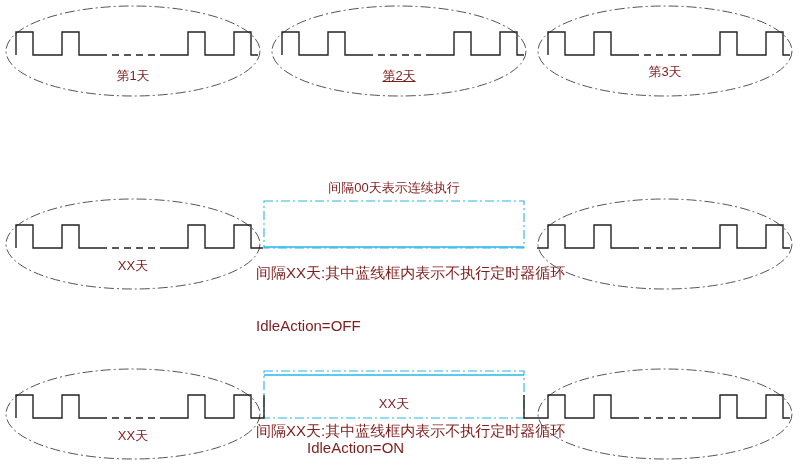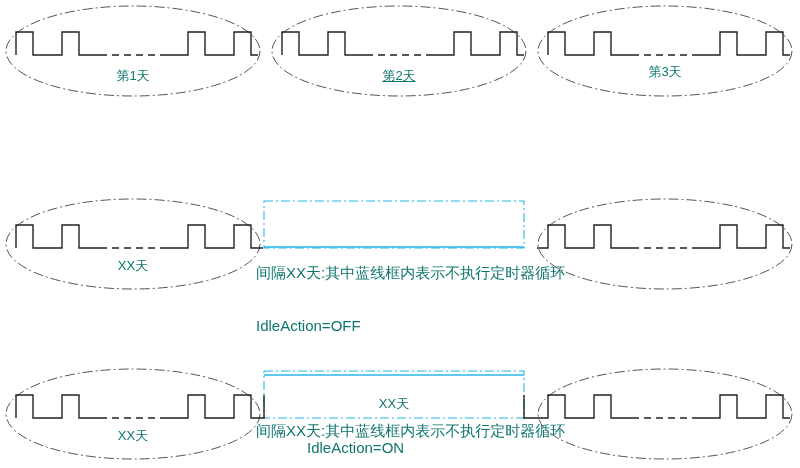--- a/index.html
+++ b/index.html
@@ -29,21 +29,21 @@
     top: 0;
     width: 800px;
     height: 468px;
     pointer-events: none;
   }
 
   .label {
     position: absolute;
     font-size: 13px;
     line-height: 15px;
-    color: #0f766e;
+    color: #7f1d1d;
     white-space: nowrap;
   }
   .label.small {
     font-size: 15px;
     line-height: 14px;
   }
   .center-label {
     text-align: center;
   }
 </style>
@@ -135,20 +135,21 @@
       <path class="hl-line" d="M264,375 L524,375"></path>
       <path class="pulse" d="M263,418 L264,418 L264,395"></path>
       <path class="pulse" d="M524,395 L524,418 L537,418"></path>
     </g>
   </svg>
 
   <div class="label center-label" style="left:93px; top:68px; width:80px;">第1天</div>
   <div class="label center-label" style="left:359px; top:68px; width:80px;text-decoration:underline;">第2天</div>
   <div class="label center-label" style="left:625px; top:64px; width:80px;">第3天</div>
 
+  <div class="label center-label" style="left:314px; top:180px; width:160px;">间隔00天表示连续执行</div>
   <div class="label center-label" style="left:93px; top:258px; width:80px;">XX天</div>
   <div class="label small" style="left:256px; top:266px;">间隔XX天:其中蓝线框内表示不执行定时器循环</div>
   <div class="label small" style="left:256px; top:283px;margin-top:36px;">IdleAction=OFF</div>
 
   <div class="label center-label" style="left:93px; top:428px; width:80px;">XX天</div>
   <div class="label center-label" style="left:344px; top:396px; width:100px;">XX天</div>
   <div class="label small" style="left:256px; top:424px;">间隔XX天:其中蓝线框内表示不执行定时器循环</div>
   <div class="label small" style="left:263px; top:441px;margin-left:44px;">IdleAction=ON</div>
 
 </div>

